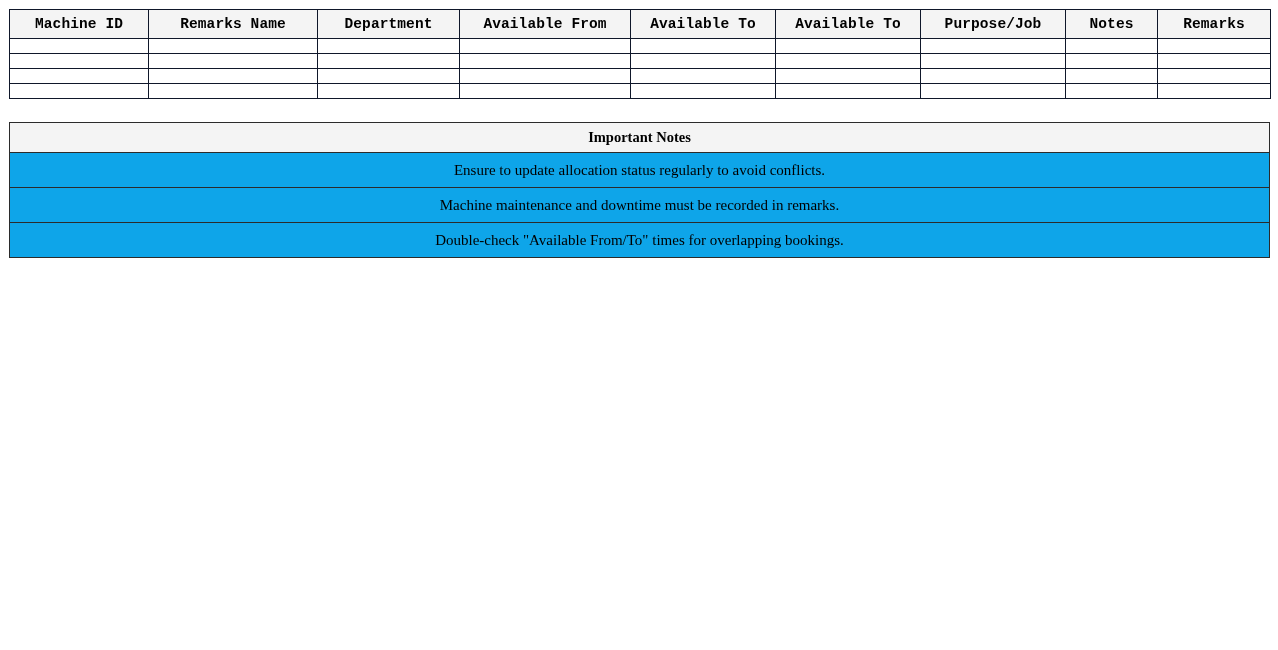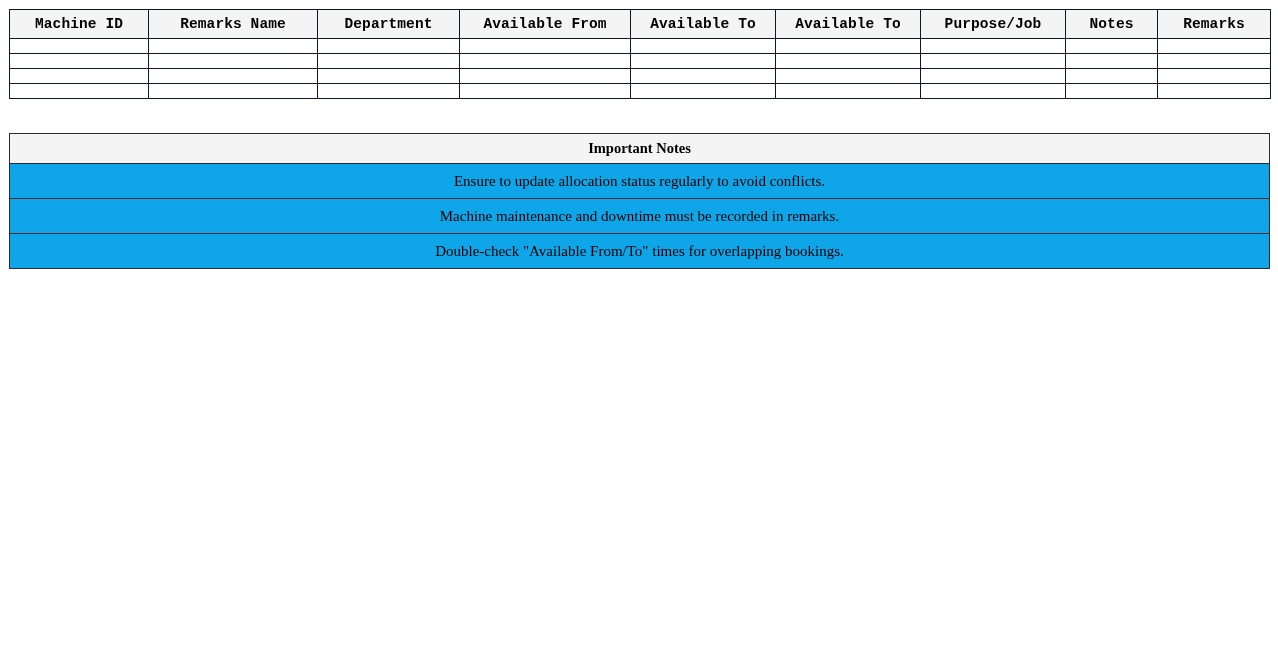--- a/index.html
+++ b/index.html
@@ -60,21 +60,21 @@
   col.c-dept   { width: 142px; }
   col.c-from   { width: 171px; }
   col.c-to     { width: 145px; }
   col.c-alloc  { width: 145px; }
   col.c-purp   { width: 145px; }
   col.c-status { width: 92px;  }
   col.c-rem    { width: 113px; }
 
   
   .notes-wrap {
-    margin-top: 34px;
+    margin-top: 23px;
   }
   table.notes {
     width: 1261px;
   }
   table.notes th,
   table.notes td {
     border: 1px solid #2b2b2b;
     padding: 0 6px;
     text-align: center;
     vertical-align: middle;

